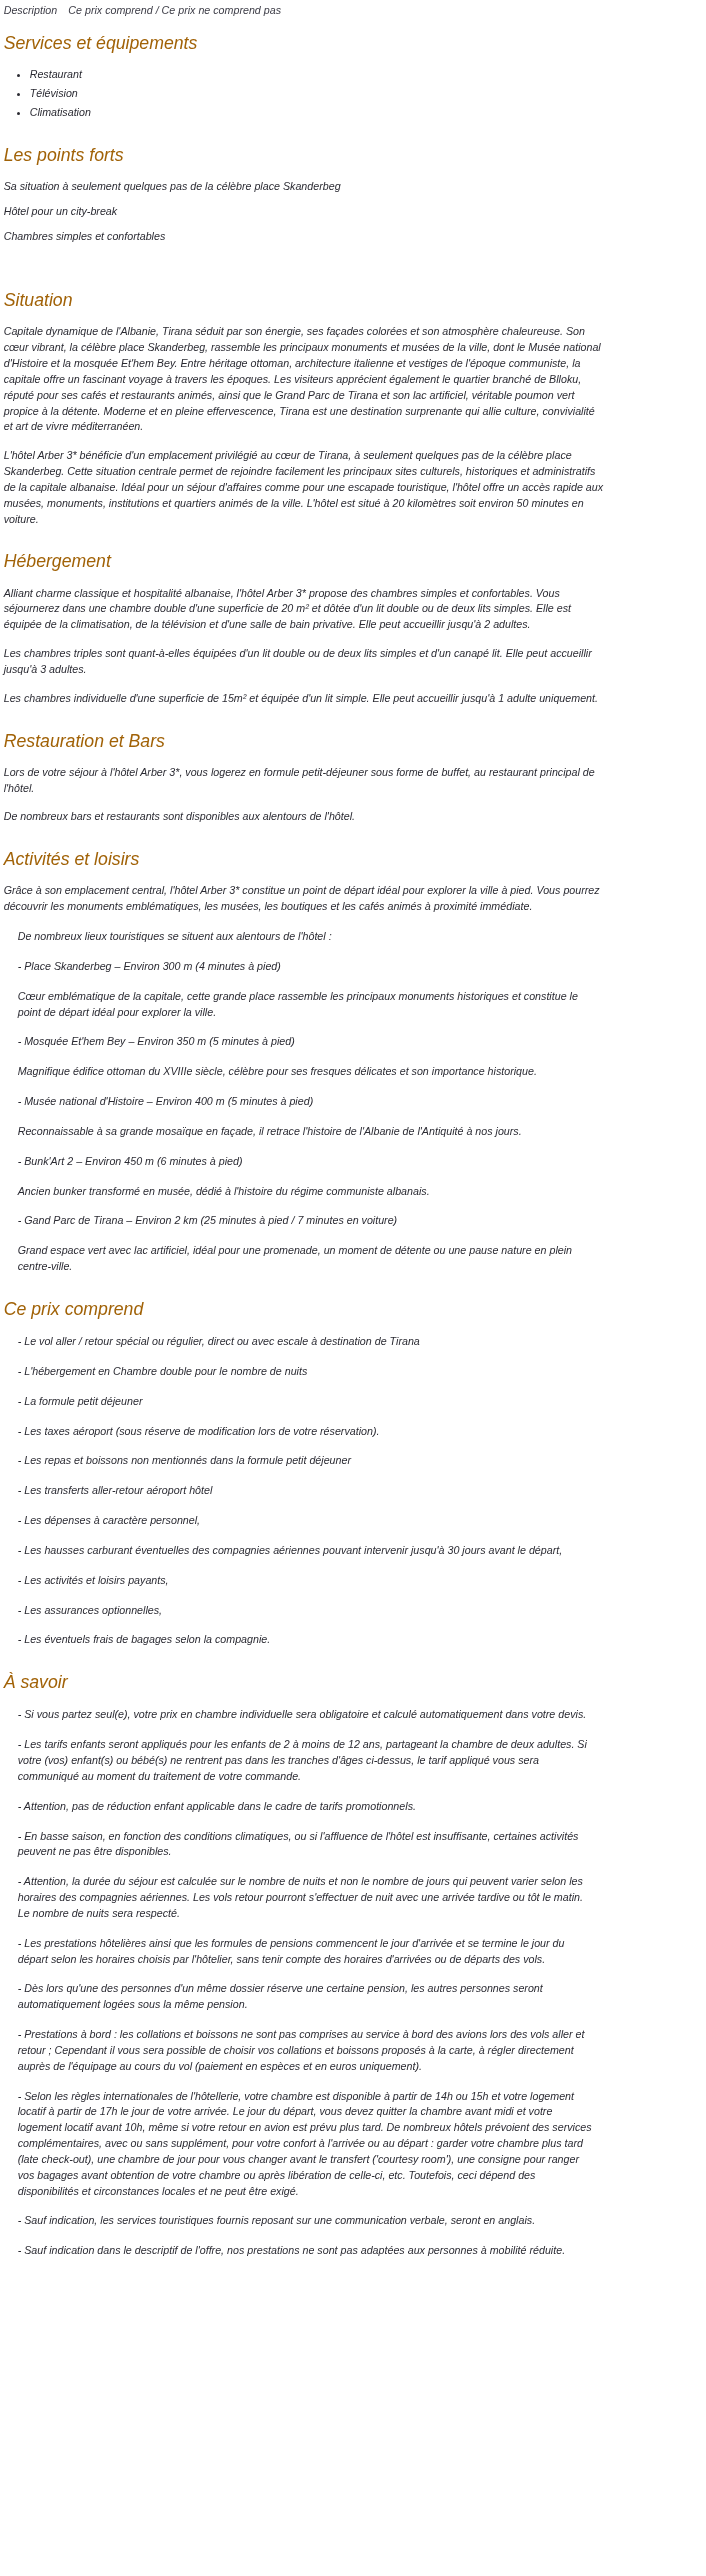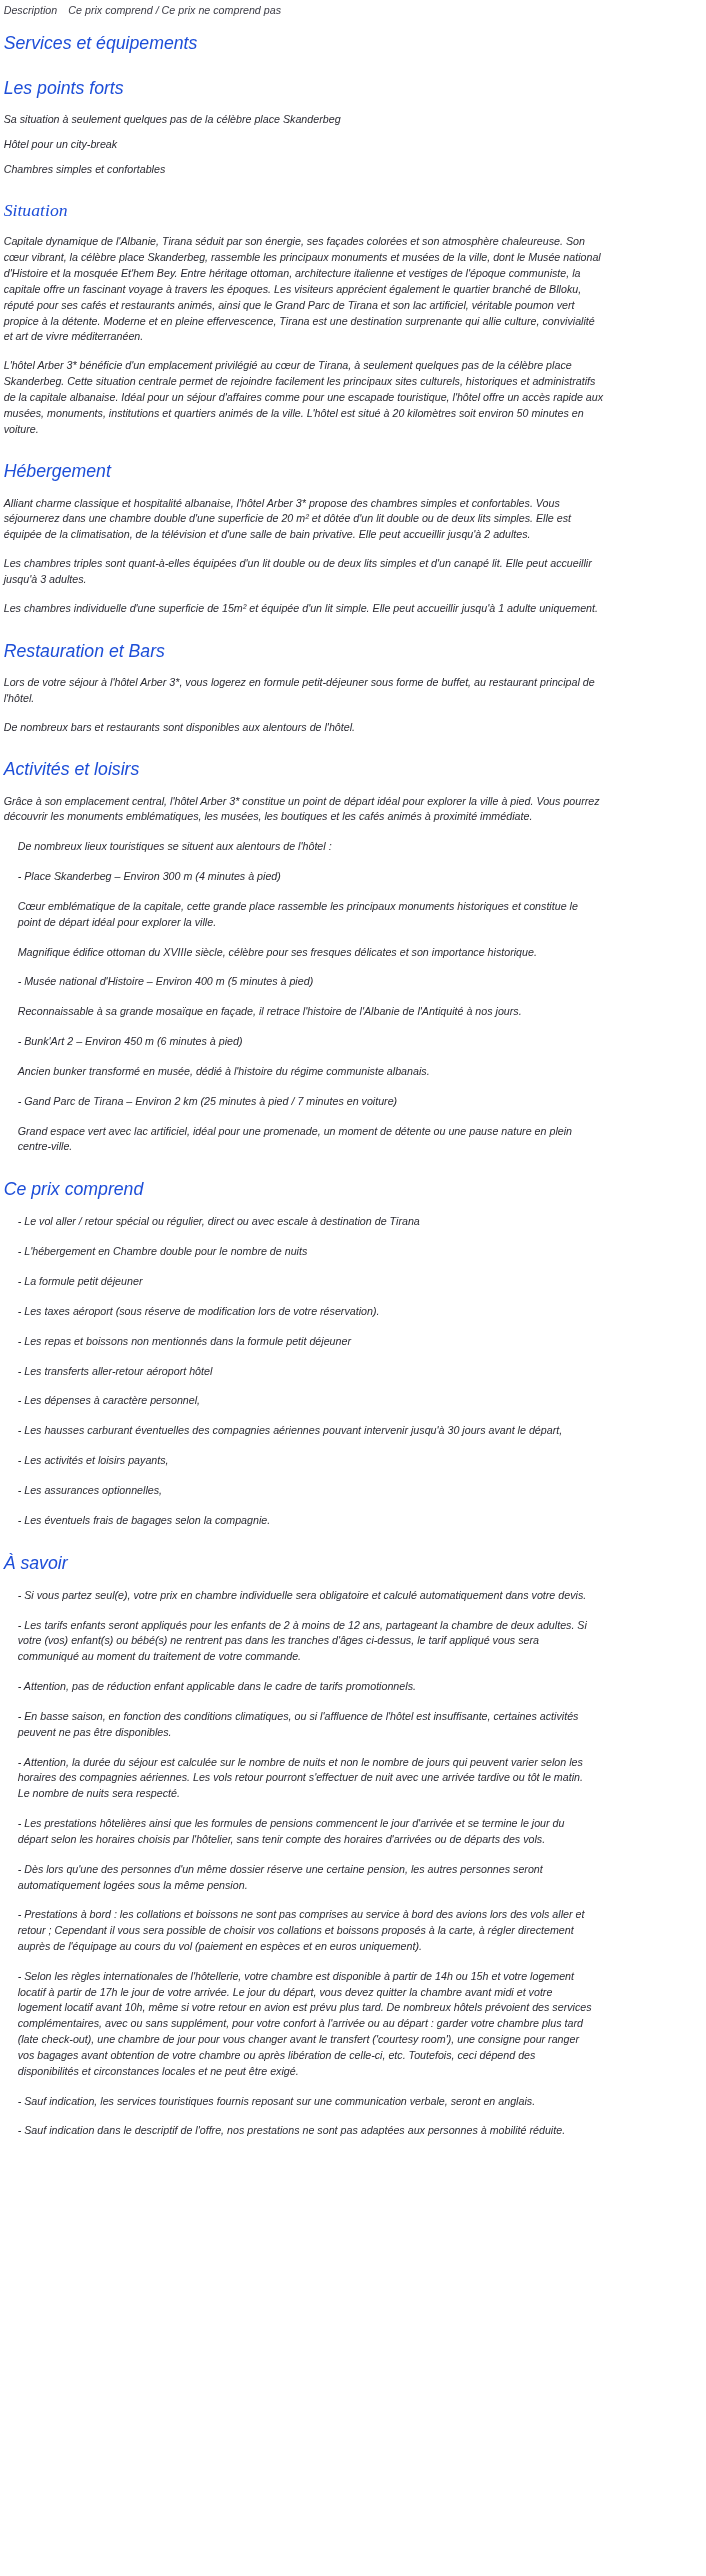--- a/index.html
+++ b/index.html
@@ -22,33 +22,32 @@
     gap: 11.2px;
     font-size: 10.7px;
     color: #3c3c46;
   }
   .tabs a {
     cursor: pointer;
     text-decoration: none;
     color: #3c3c46;
   }
   h2.section-title {
-    color: #1d4ed8;
+    color: #a16207;
     font-size: 17.7px;
     font-weight: 500;
     font-style: italic;
     margin: 24px 0 13px 0;
     line-height: 1.2;
   }
   h2.first {
     margin-top: 17px;
   }
   h2.gap-top {
-    margin-top: 22px;
-    font-family: Liberation Serif, serif;
+    margin-top: 45px;
   }
   p.para {
     font-size: 10.7px;
     line-height: 1.48;
     margin: 0 0 13px 0;
   }
   p.spaced {
     margin: 0 0 9.3px 0;
   }
   .block {
@@ -74,20 +73,25 @@
 
 <div class="page">
 
   <div class="tabs">
     <a href="#">Description</a>
     <a href="#">Ce prix comprend / Ce prix ne comprend pas</a>
   </div>
 
   <section>
     <h2 class="section-title first">Services et équipements</h2>
+    <ul class="bullet-list">
+      <li>Restaurant</li>
+      <li>Télévision</li>
+      <li>Climatisation</li>
+    </ul>
   </section>
 
   <section>
     <h2 class="section-title">Les points forts</h2>
     <p class="para spaced">Sa situation à seulement quelques pas de la célèbre place Skanderbeg</p>
     <p class="para spaced">Hôtel pour un city-break</p>
     <p class="para spaced">Chambres simples et confortables</p>
   </section>
 
   <section>
@@ -109,20 +113,21 @@
     <p class="para">De nombreux bars et restaurants sont disponibles aux alentours de l'hôtel.</p>
   </section>
 
   <section>
     <h2 class="section-title">Activités et loisirs</h2>
     <p class="para">Grâce à son emplacement central, l'hôtel Arber 3* constitue un point de départ idéal pour explorer la ville à pied. Vous pourrez découvrir les monuments emblématiques, les musées, les boutiques et les cafés animés à proximité immédiate.</p>
     <div class="block">
       <p class="line">De nombreux lieux touristiques se situent aux alentours de l'hôtel :</p>
       <p class="line">- Place Skanderbeg – Environ 300 m (4 minutes à pied)</p>
       <p class="line">Cœur emblématique de la capitale, cette grande place rassemble les principaux monuments historiques et constitue le point de départ idéal pour explorer la ville.</p>
+      <p class="line">- Mosquée Et'hem Bey – Environ 350 m (5 minutes à pied)</p>
       <p class="line">Magnifique édifice ottoman du XVIIIe siècle, célèbre pour ses fresques délicates et son importance historique.</p>
       <p class="line">- Musée national d'Histoire – Environ 400 m (5 minutes à pied)</p>
       <p class="line">Reconnaissable à sa grande mosaïque en façade, il retrace l'histoire de l'Albanie de l'Antiquité à nos jours.</p>
       <p class="line">- Bunk'Art 2 – Environ 450 m (6 minutes à pied)</p>
       <p class="line">Ancien bunker transformé en musée, dédié à l'histoire du régime communiste albanais.</p>
       <p class="line">- Gand Parc de Tirana – Environ 2 km (25 minutes à pied / 7 minutes en voiture)</p>
       <p class="line">Grand espace vert avec lac artificiel, idéal pour une promenade, un moment de détente ou une pause nature en plein centre-ville.</p>
     </div>
   </section>
 

